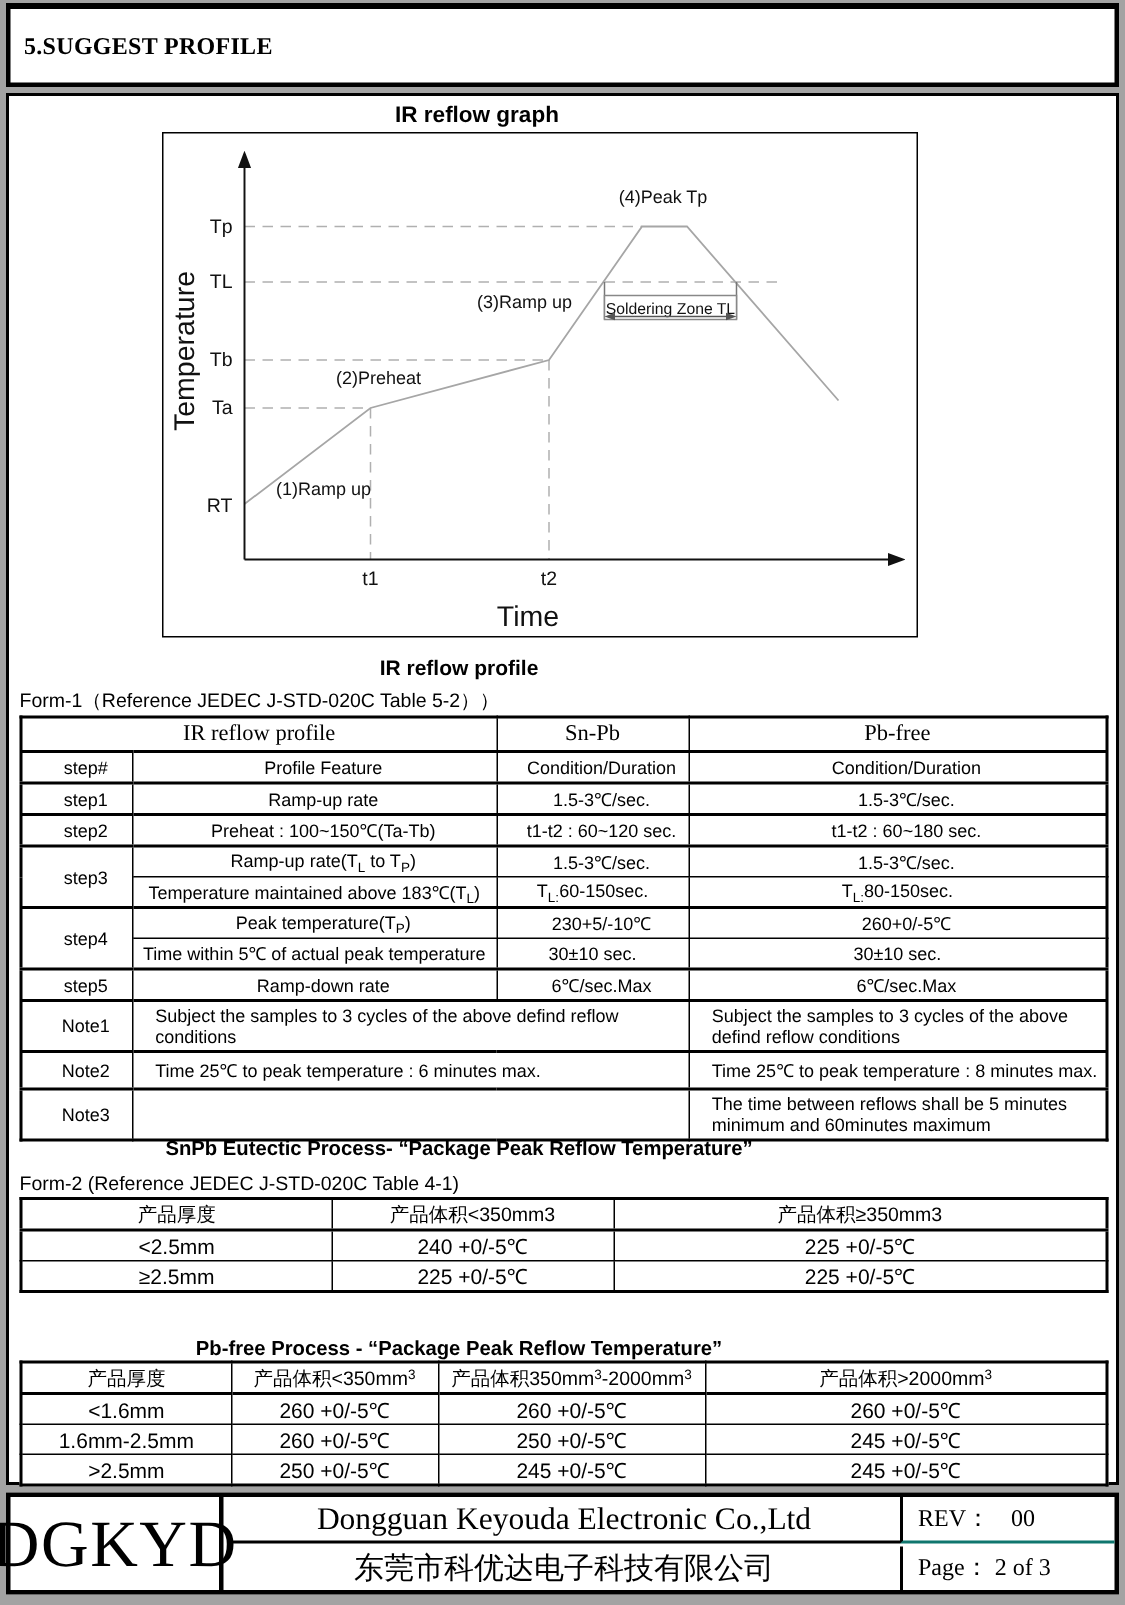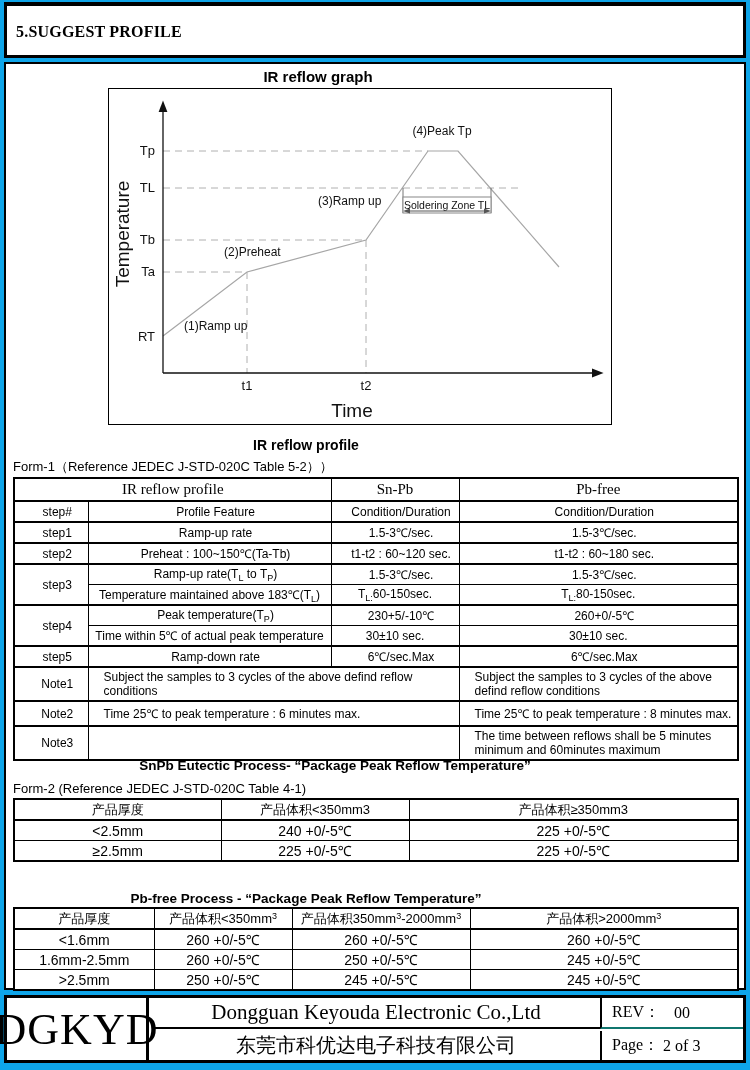--- a/index.html
+++ b/index.html
@@ -1,16 +1,16 @@
 <!DOCTYPE html>
 <html><head>
 <meta charset="utf-8">
 <style>
   html,body{margin:0;padding:0;background:#e8e8e8;}
-  .page{position:relative;width:750px;height:1070px;background:#0ea5e9;color:#000;
+  .page{position:relative;width:750px;height:1070px;background:#a3a3a3;color:#000;
         font-family:"Liberation Sans",sans-serif;overflow:hidden;}
   .box{position:absolute;border:3px solid #000;box-sizing:border-box;background:#fff;}
 
   
   .doc-title{font-family:"Liberation Serif",serif;font-weight:bold;font-size:16px;
              padding:17px 0 0 9px;letter-spacing:.2px;}
 
   
   .sec-title{position:absolute;left:0;width:612px;text-align:center;font-weight:bold;}
   .caption{position:absolute;left:13px;font-size:13px;}
@@ -186,21 +186,21 @@
       <td class="note-r">Time 25℃ to peak temperature : 8 minutes max.</td>
     </tr>
     <tr class="g" style="height:32px;">
       <td>Note3</td>
       <td colspan="2" class="note-l"></td>
       <td class="note-r">The time between reflows shall be 5 minutes minimum and 60minutes maximum</td>
     </tr>
   </tbody>
     </table>
 
-  <div class="sec-title" style="top:758px;font-size:13.5px;padding-left:29px;">SnPb Eutectic Process- “Package Peak Reflow Temperature”</div>
+  <div class="sec-title" style="top:758px;font-size:13.5px;">SnPb Eutectic Process- “Package Peak Reflow Temperature”</div>
   <div class="caption" style="top:781px;">Form-2  (Reference JEDEC J-STD-020C Table 4-1)</div>
 
   <table class="spec f23" style="top:798px;width:724px;">
     <colgroup>
         <col style="width:207px">
         <col style="width:188px">
         <col style="width:329px">
       </colgroup>
     <tbody>
         <tr class="hd">

